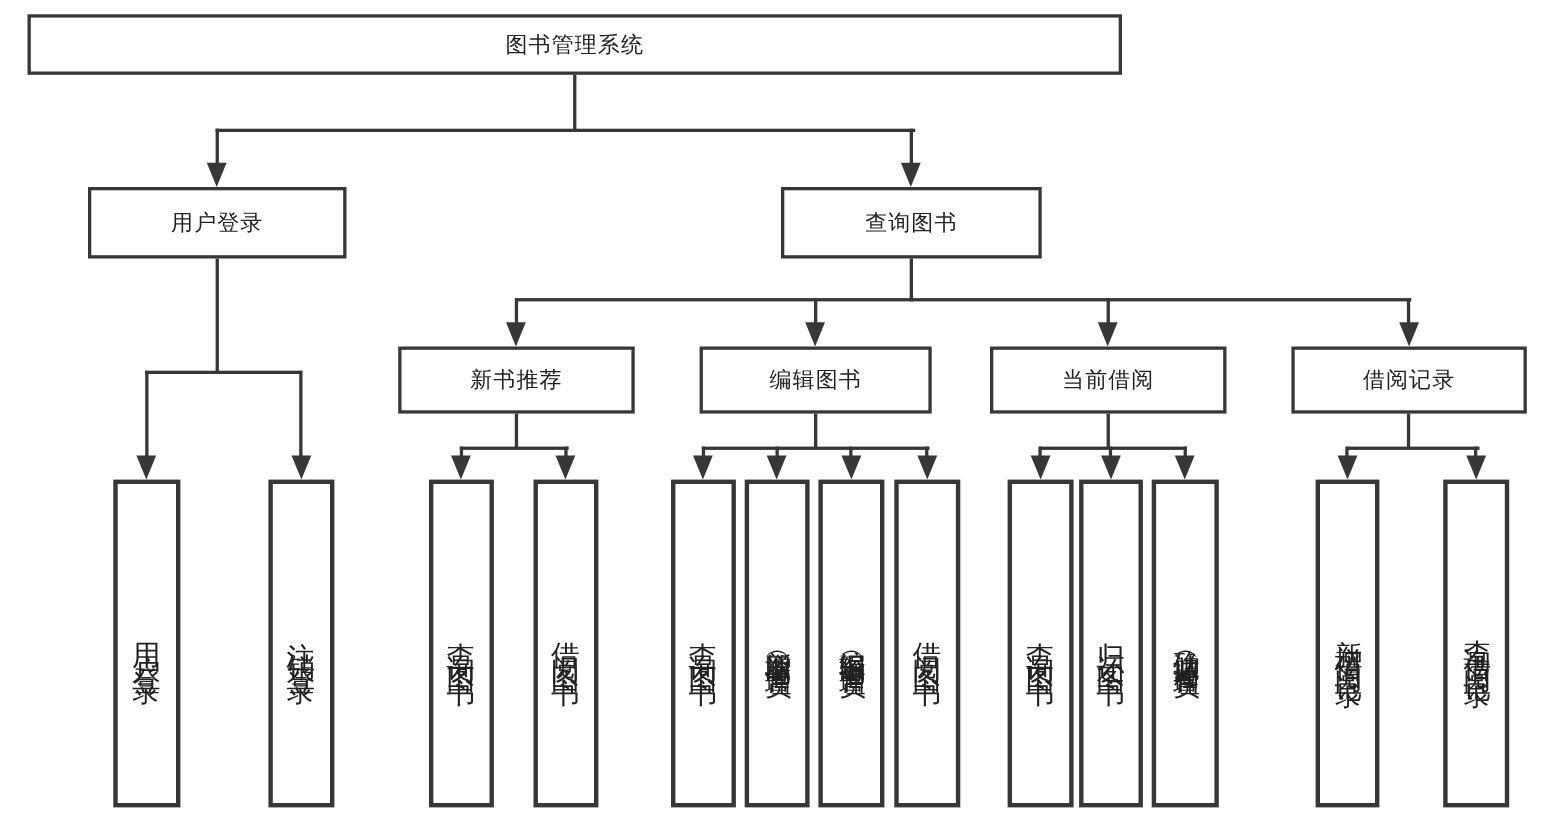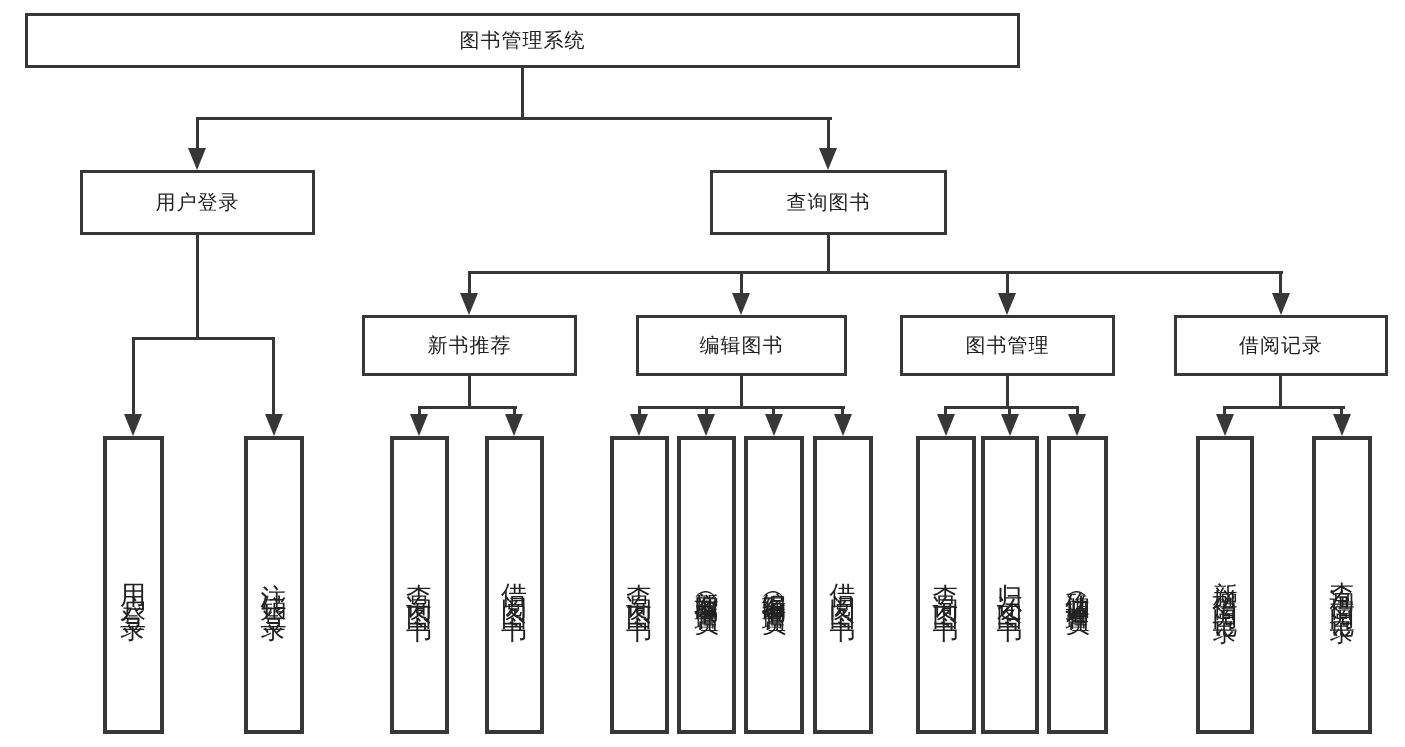--- a/index.html
+++ b/index.html
@@ -54,21 +54,21 @@
 
   <div class="box node" style="left:362px;top:315px;width:215px;height:61px;">
     <span>新书推荐</span>
   </div>
 
   <div class="box node" style="left:636px;top:315px;width:211px;height:61px;">
     <span>编辑图书</span>
   </div>
 
   <div class="box node" style="left:900px;top:315px;width:215px;height:61px;">
-    <span>图书管理</span>
+    <span>当前借阅</span>
   </div>
 
   <div class="box node" style="left:1174px;top:315px;width:214px;height:61px;">
     <span>借阅记录</span>
   </div>
 
   <div class="box leaf" style="left:103px;width:61px;">
     <span>用户登录</span>
   </div>
   <div class="box leaf" style="left:244px;width:60px;">

